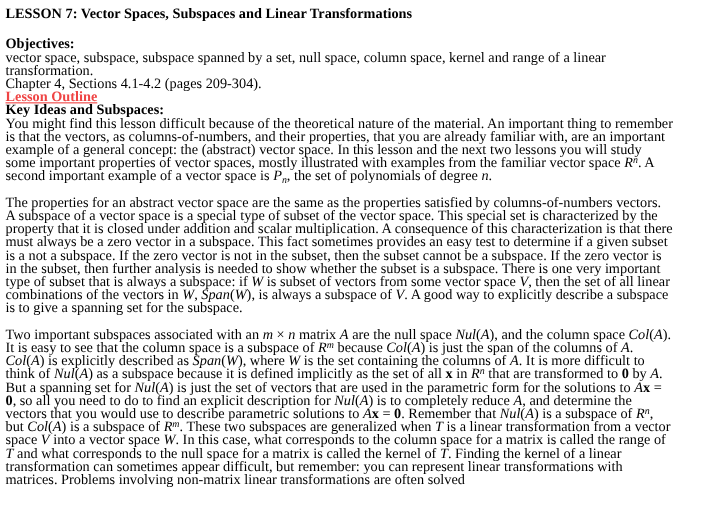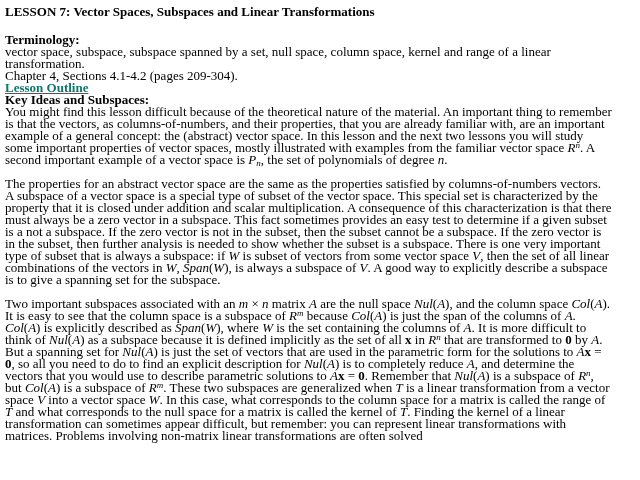--- a/index.html
+++ b/index.html
@@ -54,31 +54,31 @@
   sub { top: 2px; }
 </style>
 </head>
 <body>
 
 <div class="page">
 
   <div class="title">LESSON 7: Vector Spaces, Subspaces and Linear Transformations</div>
 
   <div class="section">
-    <div class="label">Terminology:</div>
+    <div class="label">Objectives:</div>
     <div class="indent">vector space, subspace, subspace spanned by a set, null space, column space, kernel and range of a linear transformation.</div>
   </div>
 
 
   <div class="section">
     <div class="indent">Chapter 4, Sections 4.1-4.2 (pages 209-304).</div>
   </div>
 
   <div class="link-line">
-    <a class="outline-link" style="color: #0f766e;">Lesson Outline</a>
+    <a class="outline-link" style="color: #ef4444;">Lesson Outline</a>
   </div>
 
   <div class="section">
     <div class="label">Key Ideas and Subspaces:</div>
     <div class="indent">You might find this lesson difficult because of the theoretical nature of the material. An important thing to remember is that the vectors, as columns-of-numbers, and their properties, that you are already familiar with, are an important example of a general concept: the (abstract) vector space. In this lesson and the next two lessons you will study some important properties of vector spaces, mostly illustrated with examples from the familiar vector space <i>R</i><sup><i>n</i></sup>. A second important example of a vector space is <i>P</i><sub><i>n</i></sub>, the set of polynomials of degree <i>n</i>.</div>
     <div class="indent para">The properties for an abstract vector space are the same as the properties satisfied by columns-of-numbers vectors. A subspace of a vector space is a special type of subset of the vector space. This special set is characterized by the property that it is closed under addition and scalar multiplication. A consequence of this characterization is that there must always be a zero vector in a subspace. This fact sometimes provides an easy test to determine if a given subset is a not a subspace. If the zero vector is not in the subset, then the subset cannot be a subspace. If the zero vector is in the subset, then further analysis is needed to show whether the subset is a subspace. There is one very important type of subset that is always a subspace: if <i>W</i> is subset of vectors from some vector space <i>V</i>, then the set of all linear combinations of the vectors in <i>W</i>, <i>Span</i>(<i>W</i>), is always a subspace of <i>V</i>. A good way to explicitly describe a subspace is to give a spanning set for the subspace.</div>
     <div class="indent para">Two important subspaces associated with an <i>m</i> × <i>n</i> matrix <i>A</i> are the null space <i>Nul</i>(<i>A</i>), and the column space <i>Col</i>(<i>A</i>). It is easy to see that the column space is a subspace of <i>R</i><sup><i>m</i></sup> because <i>Col</i>(<i>A</i>) is just the span of the columns of <i>A</i>. <i>Col</i>(<i>A</i>) is explicitly described as <i>Span</i>(<i>W</i>), where <i>W</i> is the set containing the columns of <i>A</i>. It is more difficult to think of <i>Nul</i>(<i>A</i>) as a subspace because it is defined implicitly as the set of all <b>x</b> in <i>R</i><sup><i>n</i></sup> that are transformed to <b>0</b> by <i>A</i>. But a spanning set for <i>Nul</i>(<i>A</i>) is just the set of vectors that are used in the parametric form for the solutions to <i>A</i><b>x</b> = <b>0</b>, so all you need to do to find an explicit description for <i>Nul</i>(<i>A</i>) is to completely reduce <i>A</i>, and determine the vectors that you would use to describe parametric solutions to <i>A</i><b>x</b> = <b>0</b>. Remember that <i>Nul</i>(<i>A</i>) is a subspace of <i>R</i><sup><i>n</i></sup>, but <i>Col</i>(<i>A</i>) is a subspace of <i>R</i><sup><i>m</i></sup>. These two subspaces are generalized when <i>T</i> is a linear transformation from a vector space <i>V</i> into a vector space <i>W</i>. In this case, what corresponds to the column space for a matrix is called the range of <i>T</i> and what corresponds to the null space for a matrix is called the kernel of <i>T</i>. Finding the kernel of a linear transformation can sometimes appear difficult, but remember: you can represent linear transformations with matrices. Problems involving non-matrix linear transformations are often solved</div>
   </div>
 
 </div>

